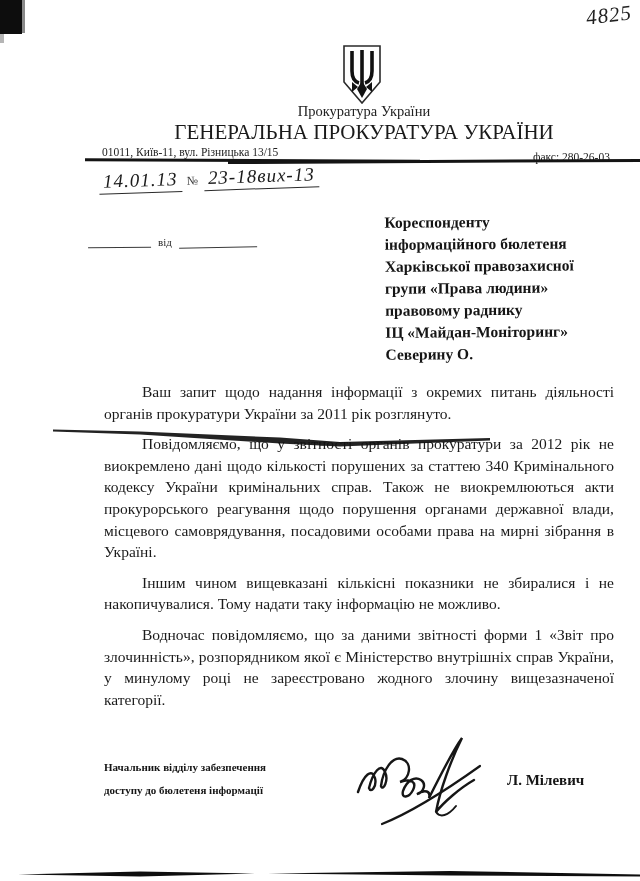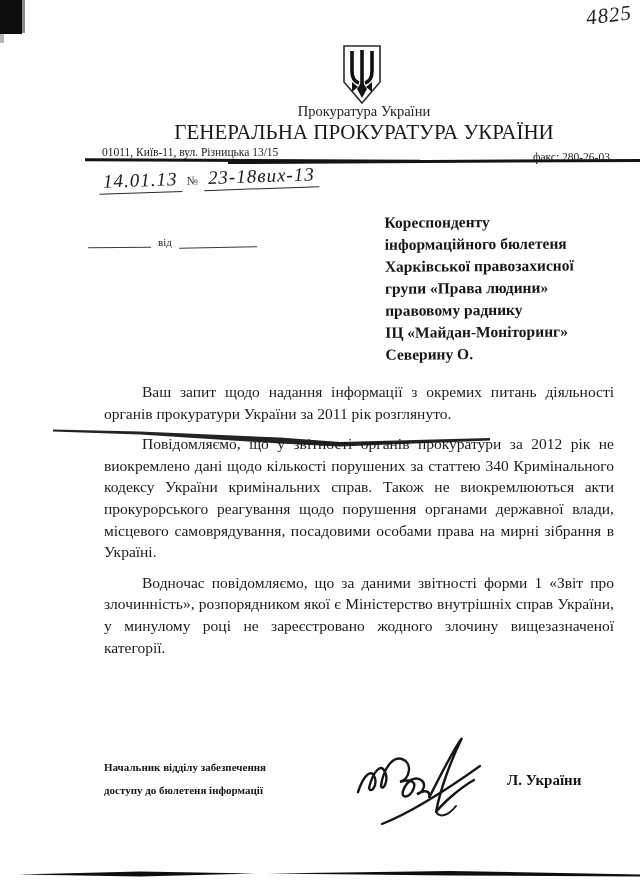--- a/index.html
+++ b/index.html
@@ -142,38 +142,39 @@
     <div>Харківської правозахисної</div>
     <div>групи «Права людини»</div>
     <div>правовому раднику</div>
     <div>ІЦ «Майдан-Моніторинг»</div>
     <div>Северину О.</div>
   </div>
 
   <div class="abs body-text">
     <p>Ваш запит щодо надання інформації з окремих питань діяльності органів прокуратури України за 2011 рік розглянуто.</p>
     <p>Повідомляємо, що у звітності органів прокуратури за 2012 рік не виокремлено дані щодо кількості порушених за статтею 340 Кримінального кодексу України кримінальних справ. Також не виокремлюються акти прокурорського реагування щодо порушення органами державної влади, місцевого самоврядування, посадовими особами права на мирні зібрання в Україні.</p>
+    <p>Іншим чином вищевказані кількісні показники не збиралися і не накопичувалися. Тому надати таку інформацію не можливо.</p>
     <p>Водночас повідомляємо, що за даними звітності форми 1 «Звіт про злочинність», розпорядником якої є Міністерство внутрішніх справ України, у минулому році не зареєстровано жодного злочину вищезазначеної категорії.</p>
   </div>
 
   <svg class="abs streak" viewBox="0 0 640 881" aria-hidden="true">
     <polygon points="53,429.5 140,431.5 280,437.5 340,442 490,438 490,440.5 340,446.5 280,443.5 140,434.5 53,431.5" fill="#101010" opacity="0.92"></polygon>
   </svg>
 
   <div class="abs sig-title">
     <div>Начальник відділу забезпечення</div>
     <div>доступу до бюлетеня інформації</div>
   </div>
 
   <svg class="abs signature-svg" viewBox="0 0 150 110" aria-hidden="true">
     <path d="M6 64 C12 46 20 40 23 50 C25 58 19 66 17 60 C21 44 29 34 33 44 C37 52 31 64 29 58 C31 42 40 28 50 31 C61 35 58 51 48 54 C59 50 65 54 61 62 C57 70 49 71 51 63 C55 52 63 48 69 52 C75 56 71 65 65 66 C73 61 79 63 77 70 C87 50 101 22 110 10 C99 32 88 62 84 84 C92 74 108 60 122 52" fill="none" stroke="#161616" stroke-width="2.4" stroke-linecap="round"></path>
     <path d="M30 96 C60 84 100 58 128 38" fill="none" stroke="#161616" stroke-width="2.2" stroke-linecap="round"></path>
     <path d="M84 84 C88 90 96 88 104 78" fill="none" stroke="#161616" stroke-width="2" stroke-linecap="round"></path>
   </svg>
 
-  <div class="abs sig-name">Л. України</div>
+  <div class="abs sig-name">Л. Мілевич</div>
 
   <svg class="abs bottom-line-svg" viewBox="0 0 640 15" aria-hidden="true">
     <polygon points="18,8.5 140,5.5 255,7.5 140,10.5" fill="#0e0e0e"></polygon>
     <polygon points="268,7.5 450,5 640,8.5 640,10.5 450,9.5" fill="#0e0e0e"></polygon>
   </svg>
 
 </div>
 
 </body></html>

